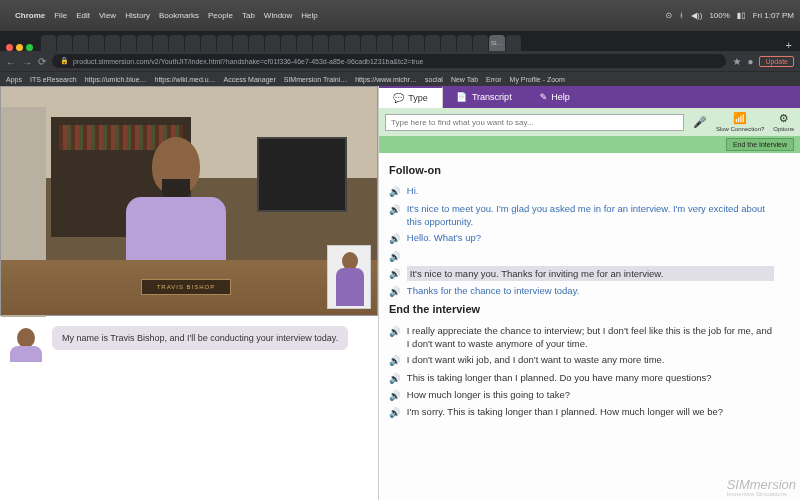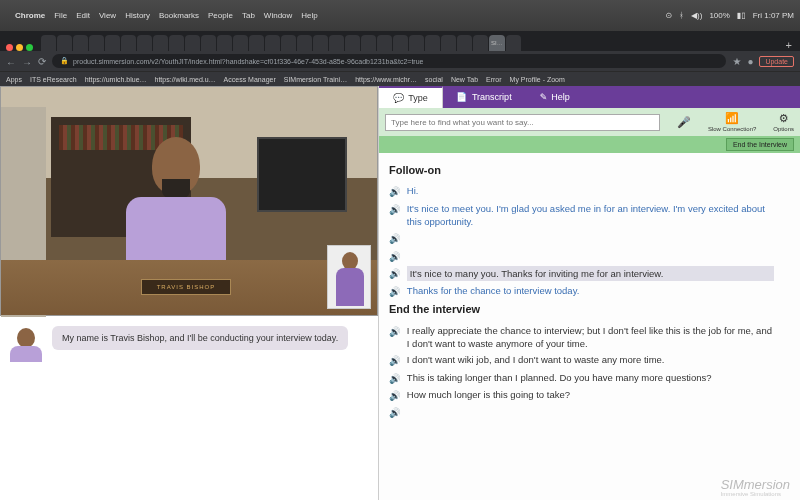--- a/index.html
+++ b/index.html
@@ -40,34 +40,34 @@
 .caption-row{display:flex;padding:10px 8px;gap:8px;align-items:flex-start;flex:1}
 .avatar{width:36px;height:36px;flex-shrink:0;position:relative}
 .avatar::before{content:"";position:absolute;top:2px;left:9px;width:18px;height:20px;background:#8b6444;border-radius:50%}
 .avatar::after{content:"";position:absolute;bottom:0;left:2px;width:32px;height:16px;background:#b8a0d8;border-radius:8px 8px 0 0}
 .bubble{background:#e4dfe8;border-radius:6px;padding:7px 10px;font-size:9px;color:#333;max-width:300px}
 .right-col{flex:1;display:flex;flex-direction:column;border-left:1px solid #ccc;position:relative;background:#fdfdfd}
 .tab-row{display:flex;height:22px;background:#6a3d99}
 .rtab{flex:0 0 auto;padding:0 14px;display:flex;align-items:center;gap:4px;font-size:9px;color:#fff;font-weight:500;cursor:pointer}
 .rtab.talk{background:#fff;color:#333;border-top:2px solid #6a3d99;border-right:1px solid #ccc}
 .rtab .ico{font-size:9px}
-.search-row{display:flex;align-items:center;padding:4px 6px;gap:17px;background:#d4ebd4}
+.search-row{display:flex;align-items:center;padding:4px 6px;gap:9px;background:#d4ebd4}
 .search-input{flex:1;border:1px solid #aaa;padding:3px 5px;font-size:8px;color:#777;background:#fff}
 .opt{display:flex;flex-direction:column;align-items:center;font-size:6px;color:#333;gap:1px}
 .opt .oico{font-size:11px}
 .end-btn-row{background:#8fcf8f;padding:2px 6px;display:flex;justify-content:flex-end}
 .end-btn{background:#7abf7a;border:1px solid #5a9f5a;font-size:7px;padding:2px 6px;color:#222}
 .script{flex:1;overflow-y:auto;padding:6px 26px 6px 10px;font-size:9.5px;color:#333;line-height:1.4}
 .script h3{font-size:11px;font-weight:700;margin:4px 0 6px;color:#222}
 .line{display:flex;gap:6px;margin:3px 0;align-items:flex-start}
 .spk{flex-shrink:0;color:#555;margin-top:1px}
 .line .txt{flex:1}
 .line.blue .txt{color:#3b6fb3}
 .line.sel .txt{background:#e0dfe8;padding:1px 3px}
-.watermark{position:absolute;right:10px;bottom:6px;font-size:13px;color:#bbb;font-style:italic;pointer-events:none;line-height:1}
+.watermark{position:absolute;right:4px;bottom:6px;font-size:13px;color:#bbb;font-style:italic;pointer-events:none;line-height:1}
 .watermark .sub{font-size:6px;font-style:normal;color:#ccc}
 .dock{height:15px;background:rgba(60,60,60,.4);display:flex;align-items:center;justify-content:center;gap:2px;padding:0 4px}
 .dock-ico{width:11px;height:11px;border-radius:2px}
 </style>
 </head>
 <body>
 
 <div class="mac-menubar">
   <span class="apple"></span>
   <span style="font-weight:600">Chrome</span>
@@ -207,20 +207,21 @@
         <div class="line blue">
           <span class="spk">🔊</span>
           <span class="txt">Hi.</span>
         </div>
         <div class="line blue">
           <span class="spk">🔊</span>
           <span class="txt">It's nice to meet you. I'm glad you asked me in for an interview. I'm very excited about this opportunity.</span>
         </div>
         <div class="line blue">
           <span class="spk">🔊</span>
+          <span class="txt">Hello. What's up?</span>
         </div>
         <div class="line blue">
           <span class="spk">🔊</span>
         </div>
         <div class="line sel">
           <span class="spk">🔊</span>
           <span class="txt">It's nice to many you. Thanks for inviting me for an interview.</span>
         </div>
         <div class="line blue">
           <span class="spk">🔊</span>
@@ -238,20 +239,21 @@
         <div class="line ">
           <span class="spk">🔊</span>
           <span class="txt">This is taking longer than I planned. Do you have many more questions?</span>
         </div>
         <div class="line ">
           <span class="spk">🔊</span>
           <span class="txt">How much longer is this going to take?</span>
         </div>
         <div class="line ">
           <span class="spk">🔊</span>
+          <span class="txt">I'm sorry. This is taking longer than I planned. How much longer will we be?</span>
         </div>
       </div>
     <div class="watermark">
       <div>SIMmersion</div>
       <div class="sub">Immersive Simulations</div>
     </div>
   </div>
 </div>
 
 <div class="dock" id="dock">

